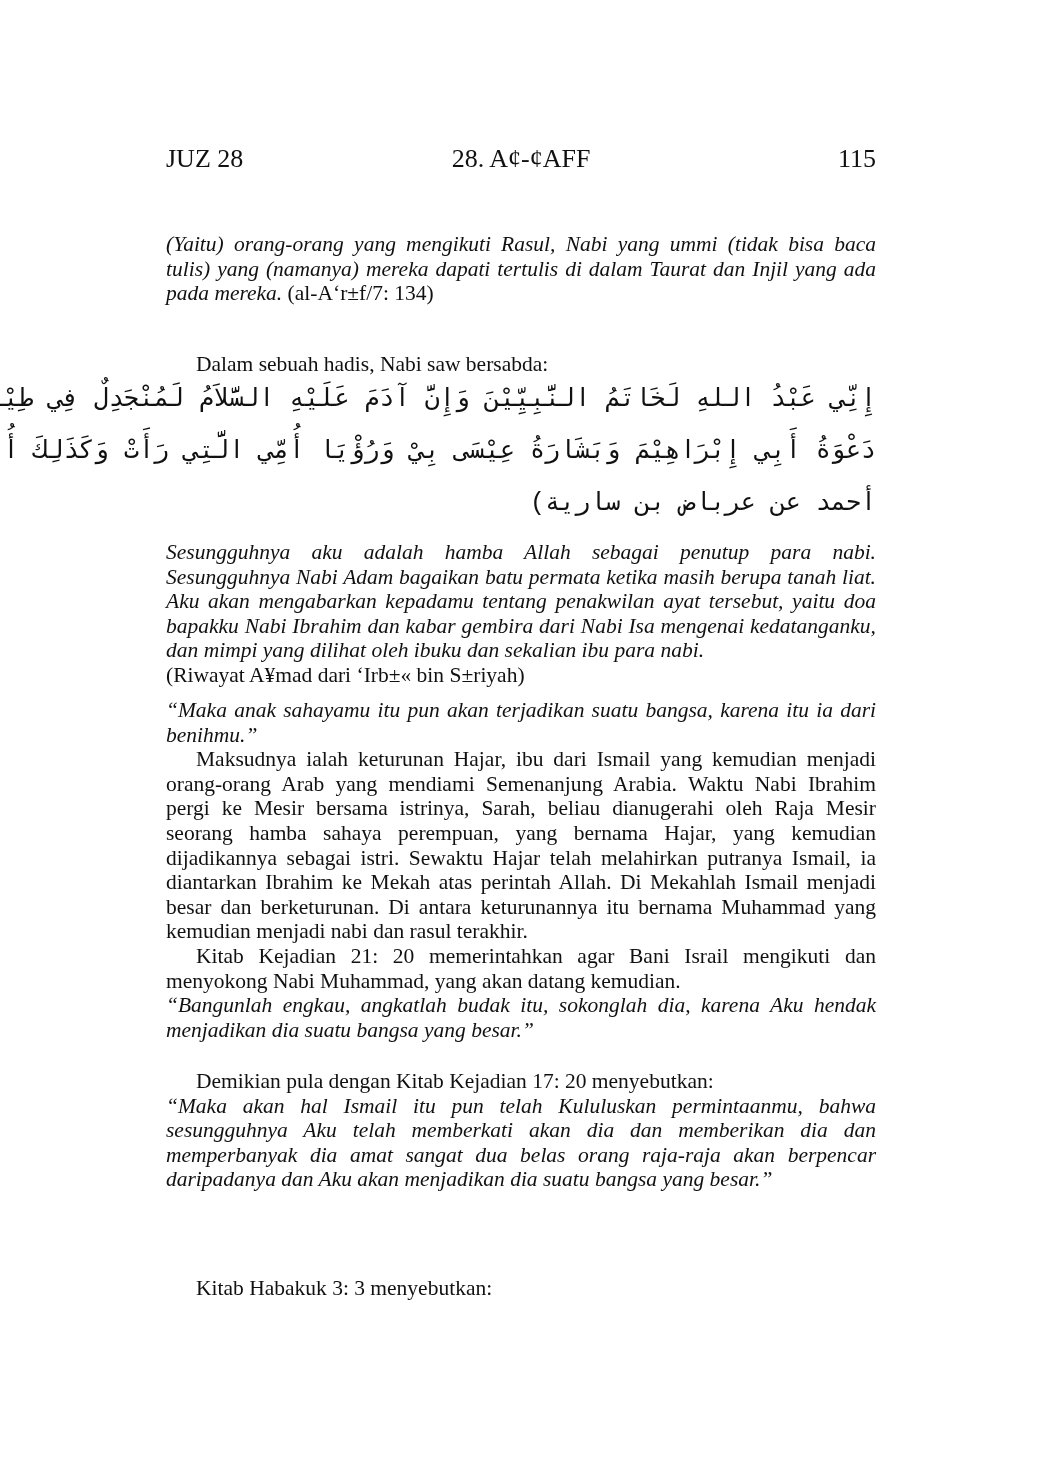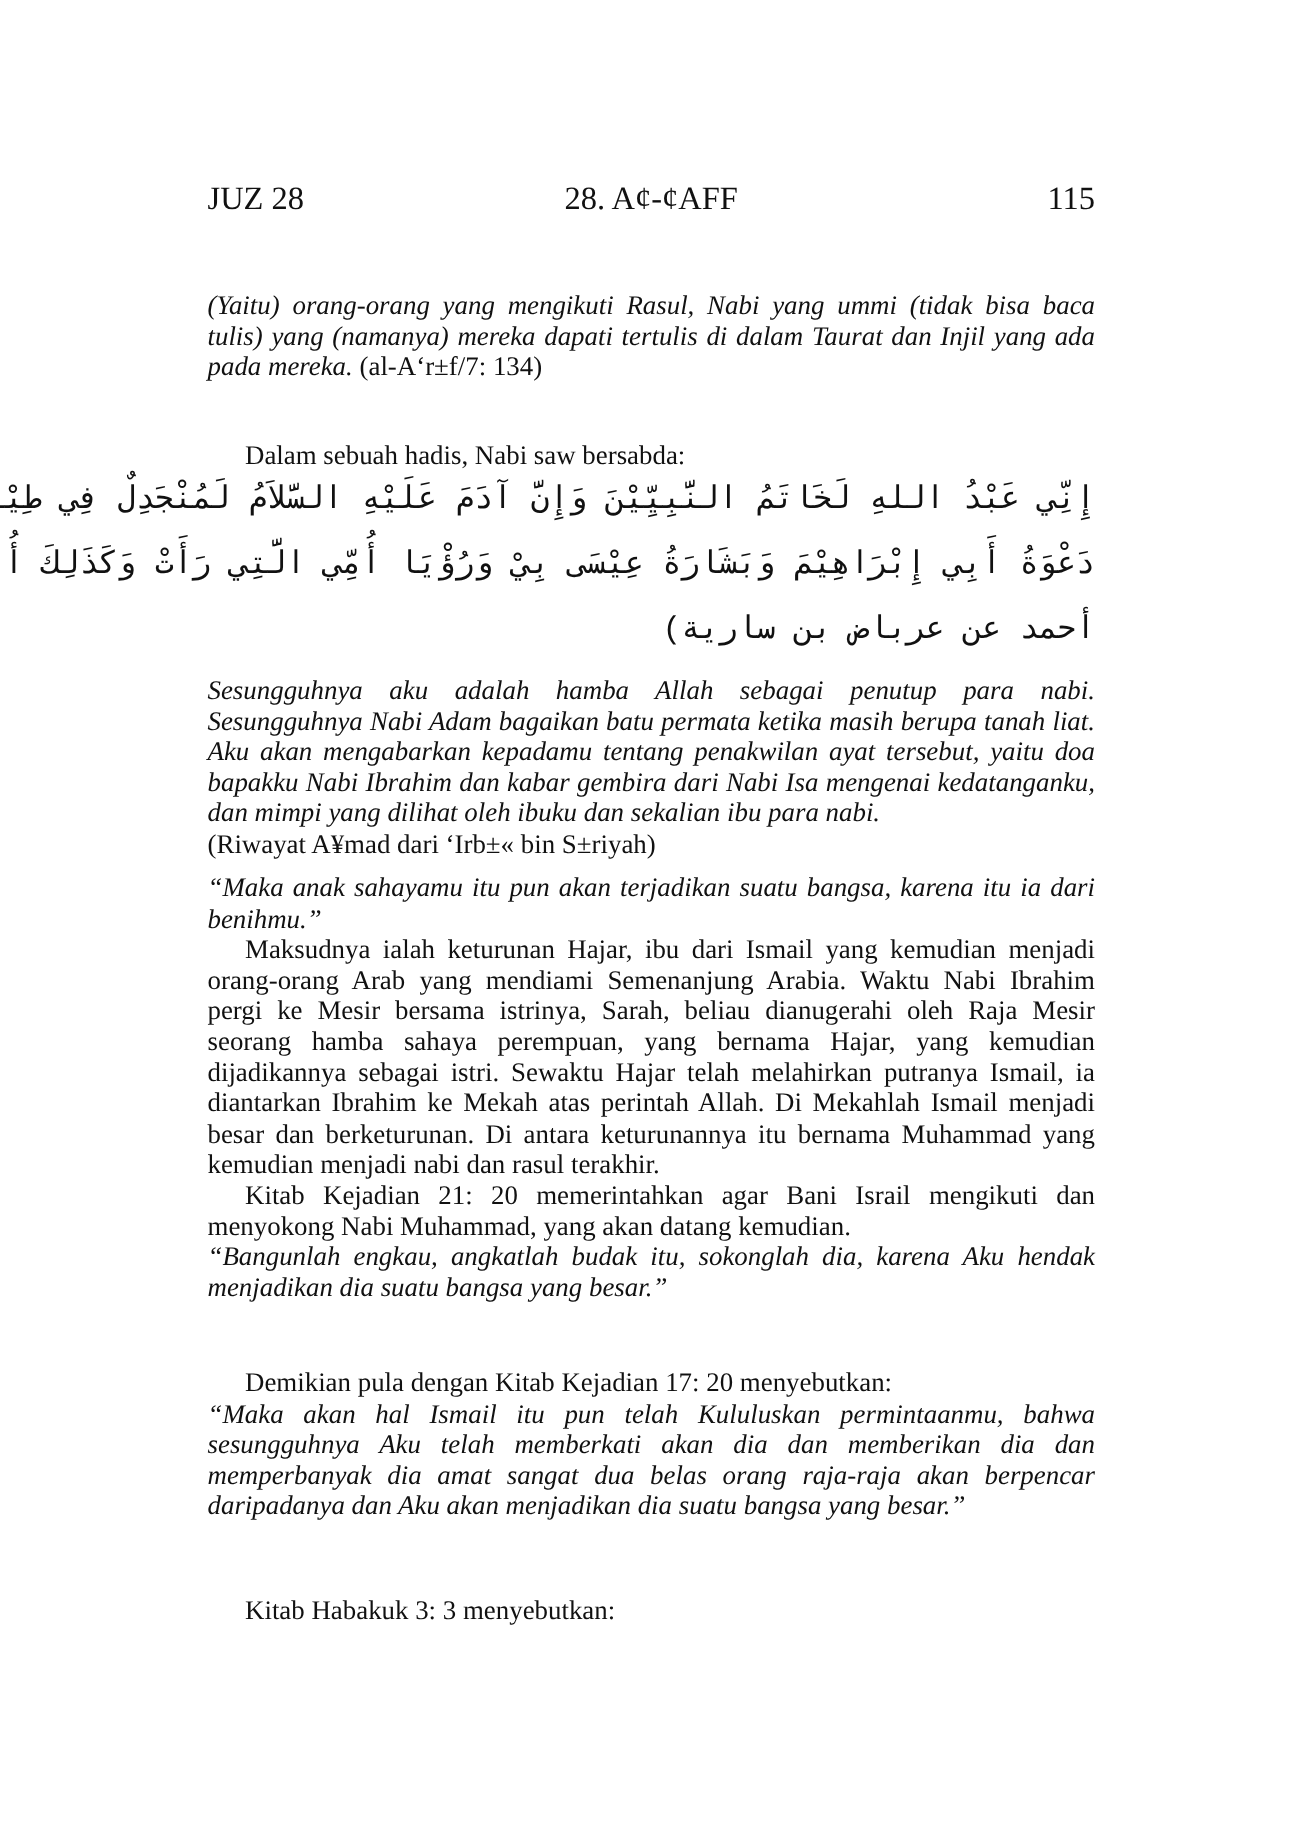--- a/index.html
+++ b/index.html
@@ -97,21 +97,21 @@
     <p>(Riwayat A¥mad dari ‘Irb±« bin S±riyah)</p>
   </div>
 
   <div class="block" style="top:698px;">
     <p class="it">“Maka anak sahayamu itu pun akan terjadikan suatu bangsa, karena itu ia dari benihmu.”</p>
     <p class="indent">Maksudnya ialah keturunan Hajar, ibu dari Ismail yang kemudian menjadi orang-orang Arab yang mendiami Semenanjung Arabia. Waktu Nabi Ibrahim pergi ke Mesir bersama istrinya, Sarah, beliau dianugerahi oleh Raja Mesir seorang hamba sahaya perempuan, yang bernama Hajar, yang kemudian dijadikannya sebagai istri. Sewaktu Hajar telah melahirkan putranya Ismail, ia diantarkan Ibrahim ke Mekah atas perintah Allah. Di Mekahlah Ismail menjadi besar dan berketurunan. Di antara keturunannya itu bernama Muhammad yang kemudian menjadi nabi dan rasul terakhir.</p>
     <p class="indent">Kitab Kejadian 21: 20 memerintahkan agar Bani Israil mengikuti dan menyokong Nabi Muhammad, yang akan datang kemudian.</p>
     <p class="it">“Bangunlah engkau, angkatlah budak itu, sokonglah dia, karena Aku hendak menjadikan dia suatu bangsa yang besar.”</p>
   </div>
 
-  <div class="block" style="top:1094px;">
+  <div class="block" style="top:1069px;">
     <p class="indent">Demikian pula dengan Kitab Kejadian 17: 20 menyebutkan:</p>
     <p class="it">“Maka akan hal Ismail itu pun telah Kululuskan permintaanmu, bahwa sesungguhnya Aku telah memberkati akan dia dan memberikan dia dan memperbanyak dia amat sangat dua belas orang raja-raja akan berpencar daripadanya dan Aku akan menjadikan dia suatu bangsa yang besar.”</p>
   </div>
 
   <div class="block" style="top:1276px;">
     <p class="indent">Kitab Habakuk 3: 3 menyebutkan:</p>
   </div>
 
 </div>
 

